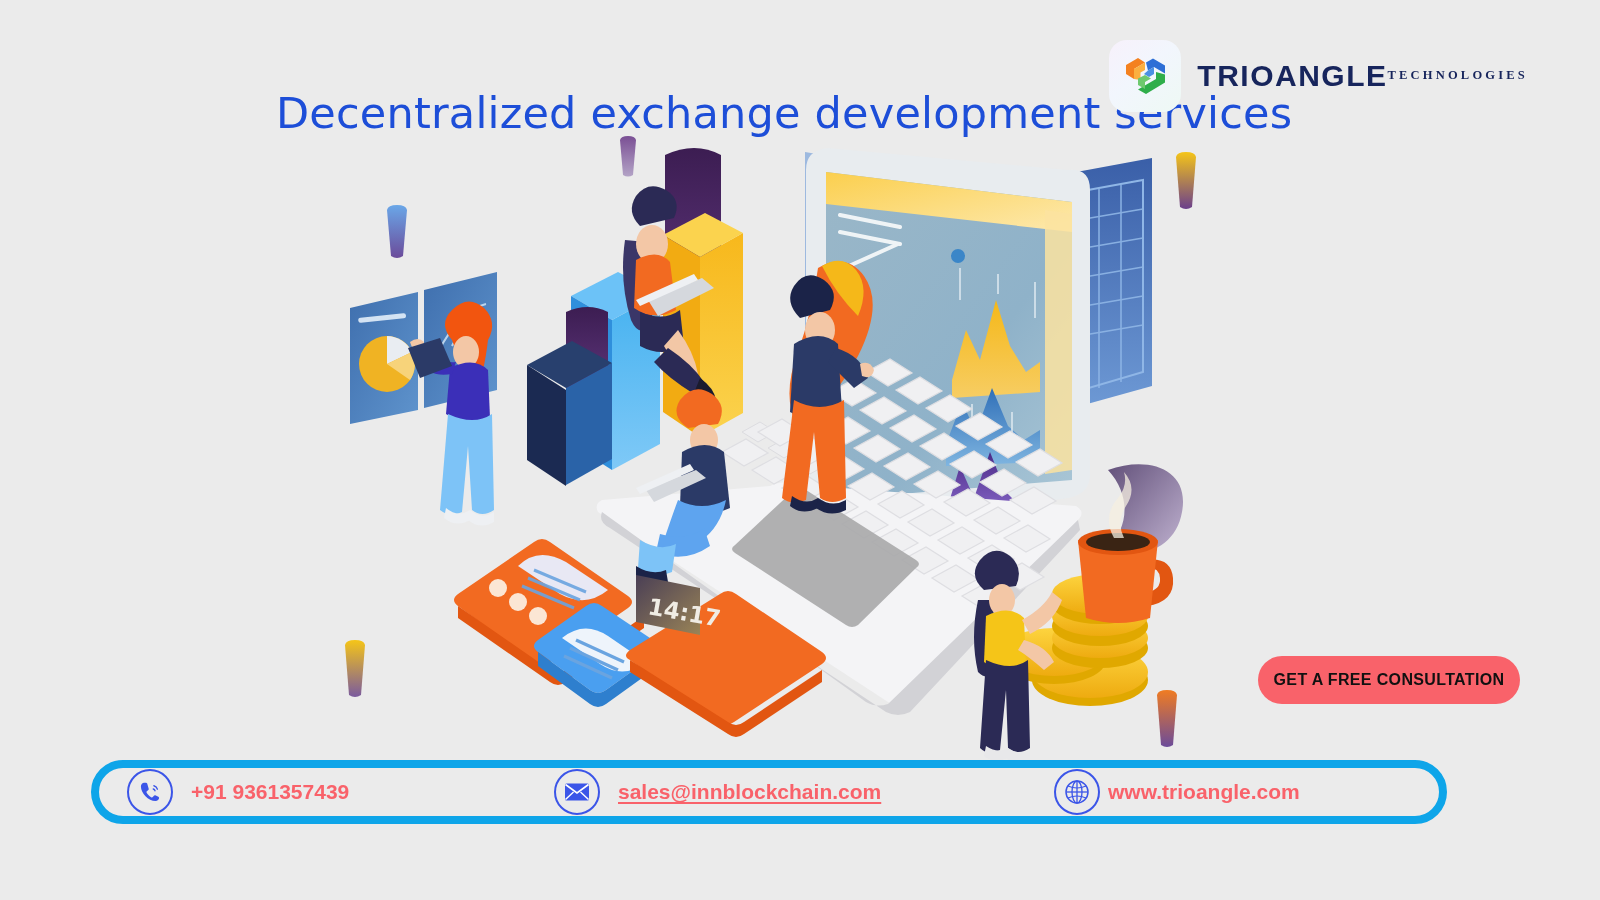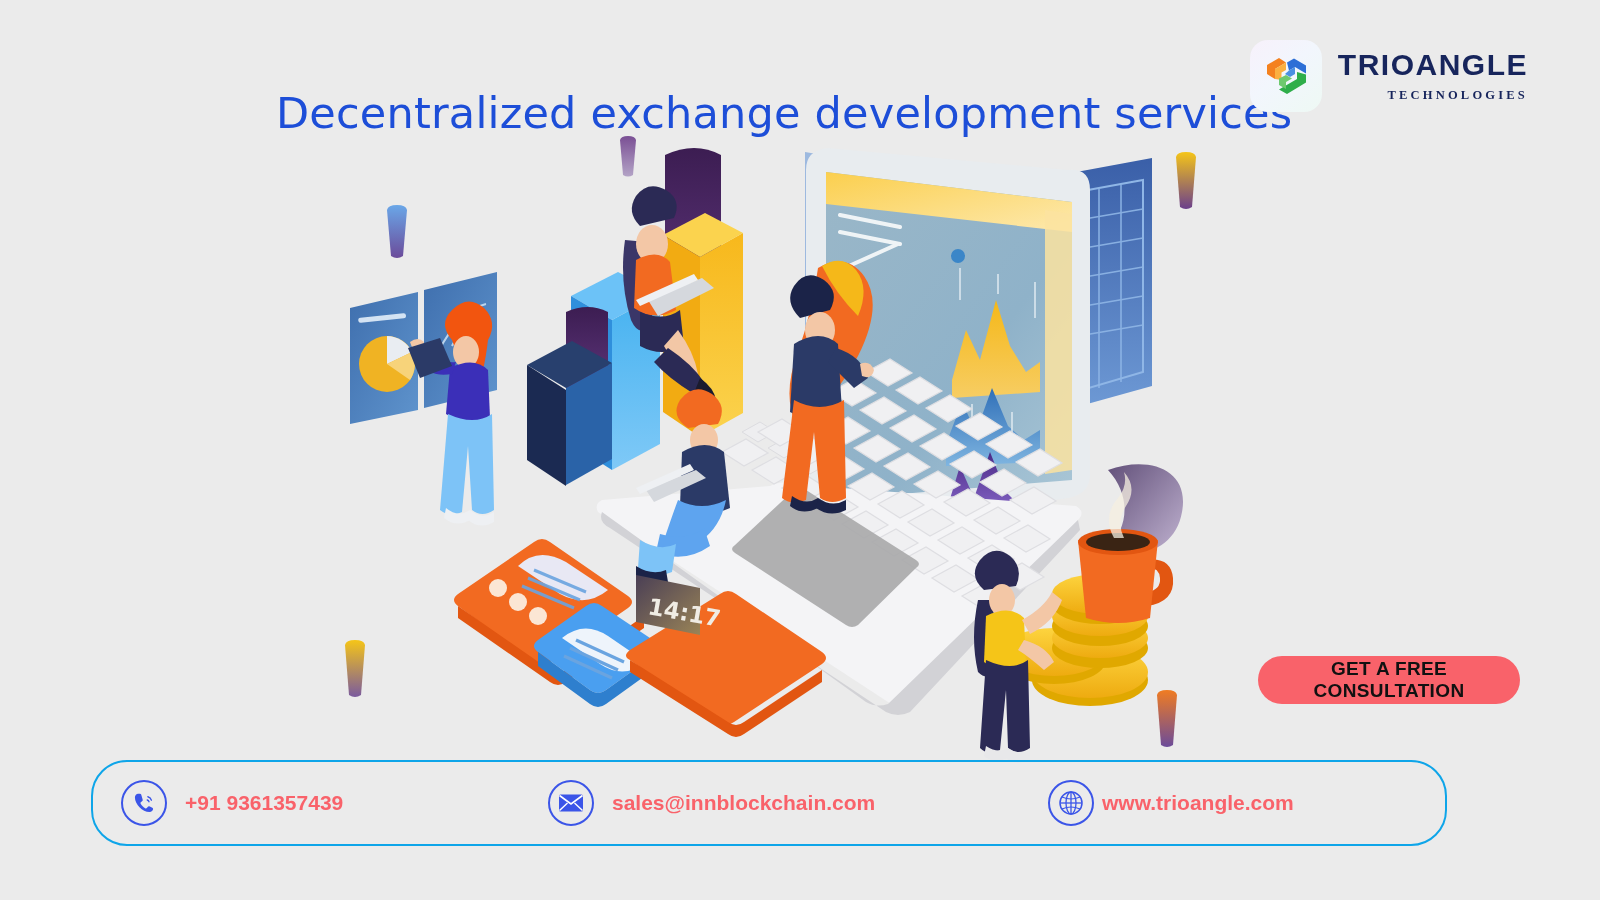--- a/index.html
+++ b/index.html
@@ -41,55 +41,55 @@
     display: flex;
     align-items: center;
     gap: 16px;
   }
   .brand-mark {
     width: 72px; height: 72px;
     border-radius: 18px;
     background: linear-gradient(140deg,#f7f1fb 0%, #f2f6fd 45%, #eef9f4 100%);
     display: flex; align-items: center; justify-content: center;
   }
-  .brand-text { display: flex; flex-direction: column; align-items: flex-end; }
+  .brand-text { display: flex; flex-direction: row; align-items: flex-start; }
   .brand-name {
     font-size: 30px; font-weight: 700; letter-spacing: 1.5px;
     color: #17255c; line-height: 1.05;
     font-family: "Liberation Sans", sans-serif;
   }
   .brand-sub {
     font-size: 12.5px; font-weight: 700; letter-spacing: 3.2px;
     color: #17255c; margin-top: 8px;
     font-family: "Liberation Serif", serif;
   }
 
   
   .cta-button {
     position: absolute;
     left: 1258px; top: 656px;
     width: 262px; height: 48px;
     border-radius: 24px;
     background: #f9626a;
     border: none;
     color: #111111;
-    font-size: 19px;
+    font-size: 16px;
     font-weight: 700;
     letter-spacing: 0.35px;
     font-family: "Liberation Sans", sans-serif;
     cursor: pointer;
     display: flex; align-items: center; justify-content: center;
   }
 
   
   .contact-bar {
     position: absolute;
     left: 91px; top: 760px;
-    width: 1356px; height: 86px;
-    border: 2px solid #0ea5e9;
+    width: 1356px; height: 64px;
+    border: 8px solid #0ea5e9;
     border-radius: 36px;
     background: transparent;
     display: flex;
     align-items: center;
   }
   .contact-item {
     display: flex; align-items: center; gap: 18px;
     position: absolute;
   }
   .contact-item.phone { left: 28px; }
@@ -101,21 +101,21 @@
     border: 2.5px solid #3b55e8;
     display: flex; align-items: center; justify-content: center;
     flex: 0 0 auto;
   }
   .contact-text {
     font-size: 21px; font-weight: 700;
     color: #f9626a;
     font-family: "Liberation Sans", sans-serif;
     white-space: nowrap;
   }
-  .contact-text.link { text-underline-offset: 3px; }
+  .contact-text.link { text-decoration: underline; text-underline-offset: 3px; }
 
   
   .illustration { position: absolute; left: 0; top: 0; width: 1600px; height: 900px; }
   .illustration svg { display: block; }
 </style>
 </head>
 <body>
 
 <div class="banner">
 

